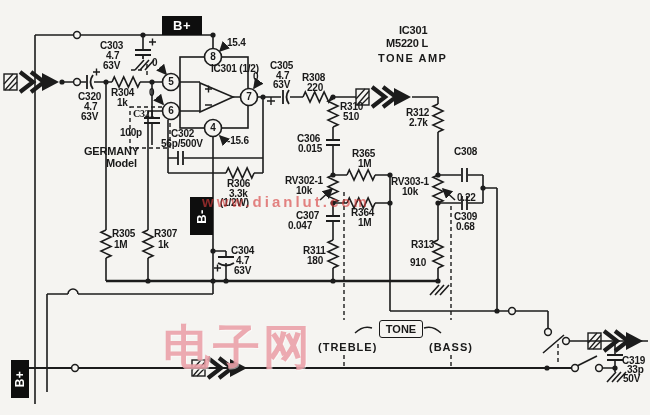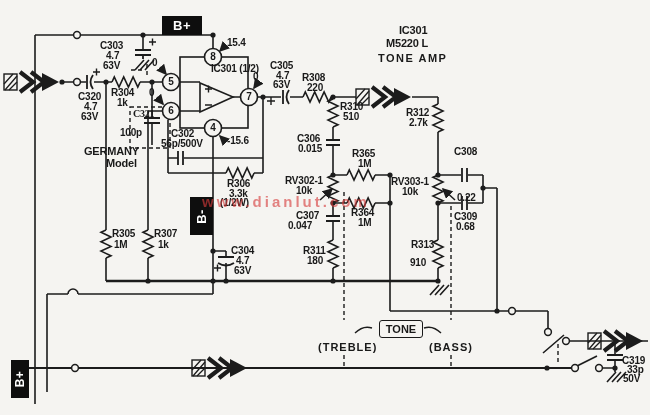--- a/index.html
+++ b/index.html
@@ -298,14 +298,15 @@
   <span class="lbl" style="left:627px;top:365px;">33p</span>
   <span class="lbl" style="left:623px;top:374px;">50V</span>
 
   <div class="tonebox">
     <span>TONE</span>
   </div>
   <span class="lbl md" style="left:318px;top:342px;letter-spacing:1px;">(TREBLE)</span>
   <span class="lbl md" style="left:429px;top:342px;letter-spacing:1px;">(BASS)</span>
 
   <span class="wm wm-red">www.dianlut.com</span>
+  <span class="wm wm-pink">电子网</span>
 
 </div>
 
 </body></html>

